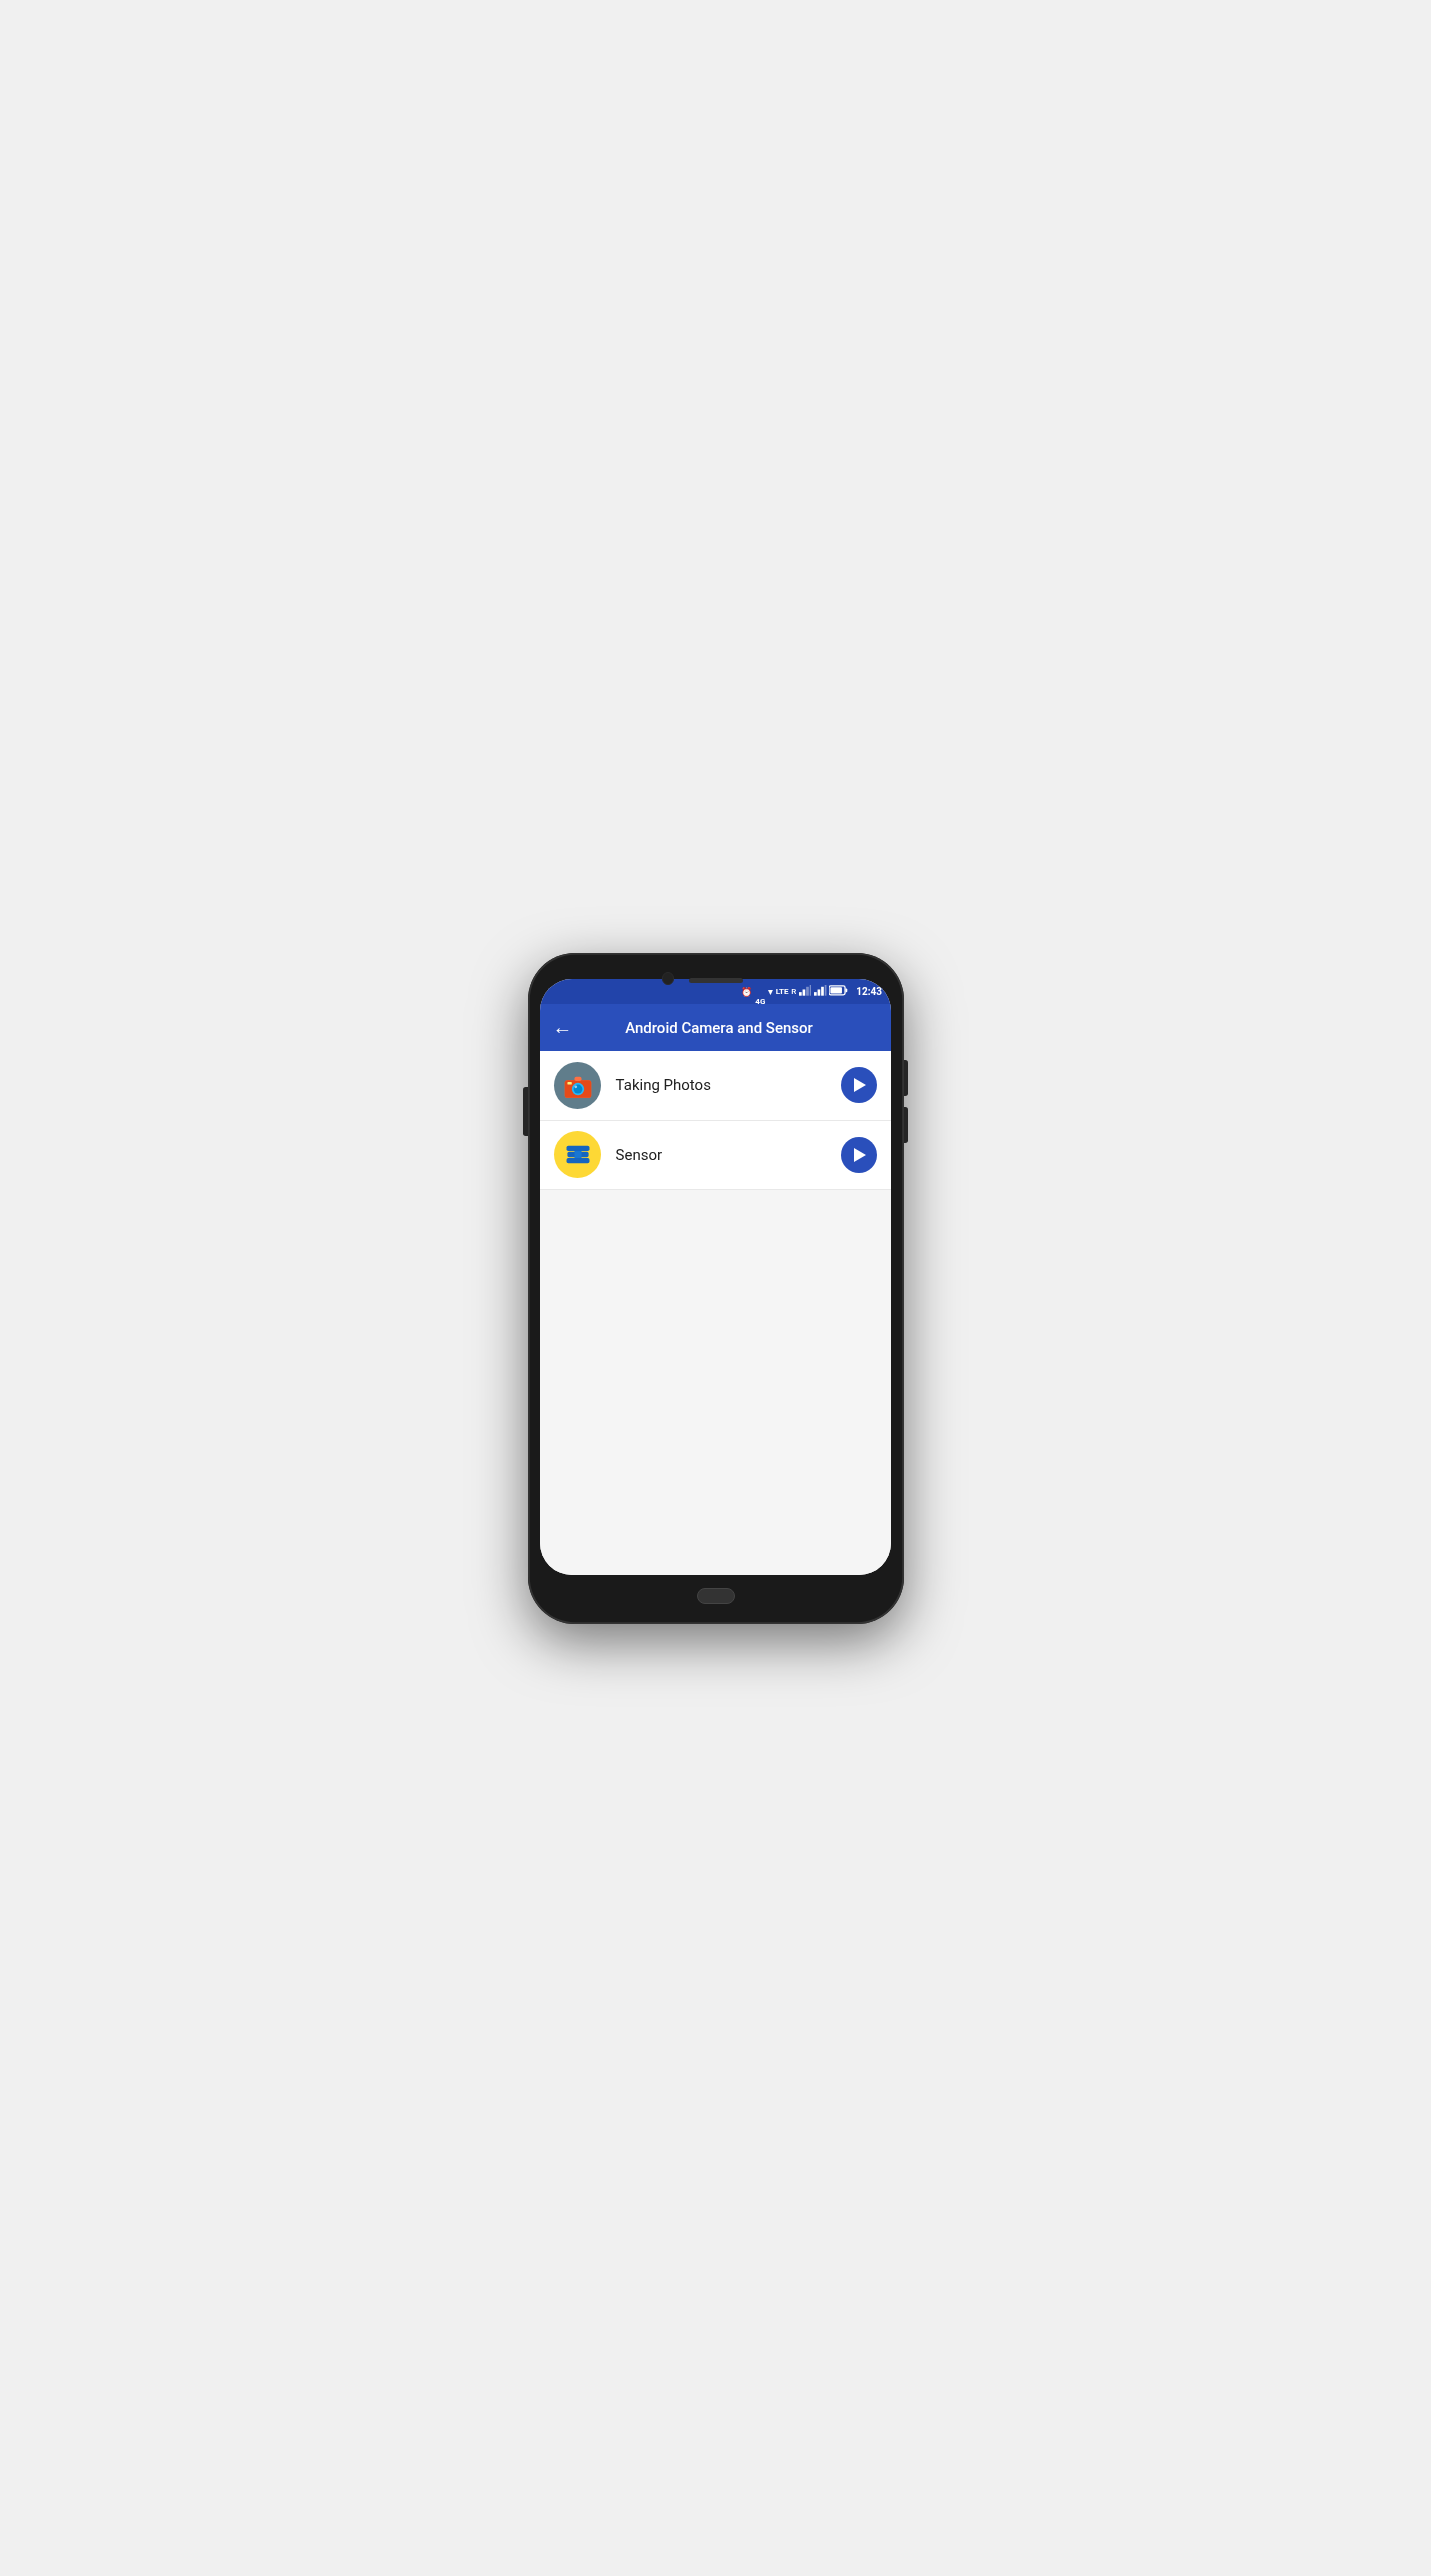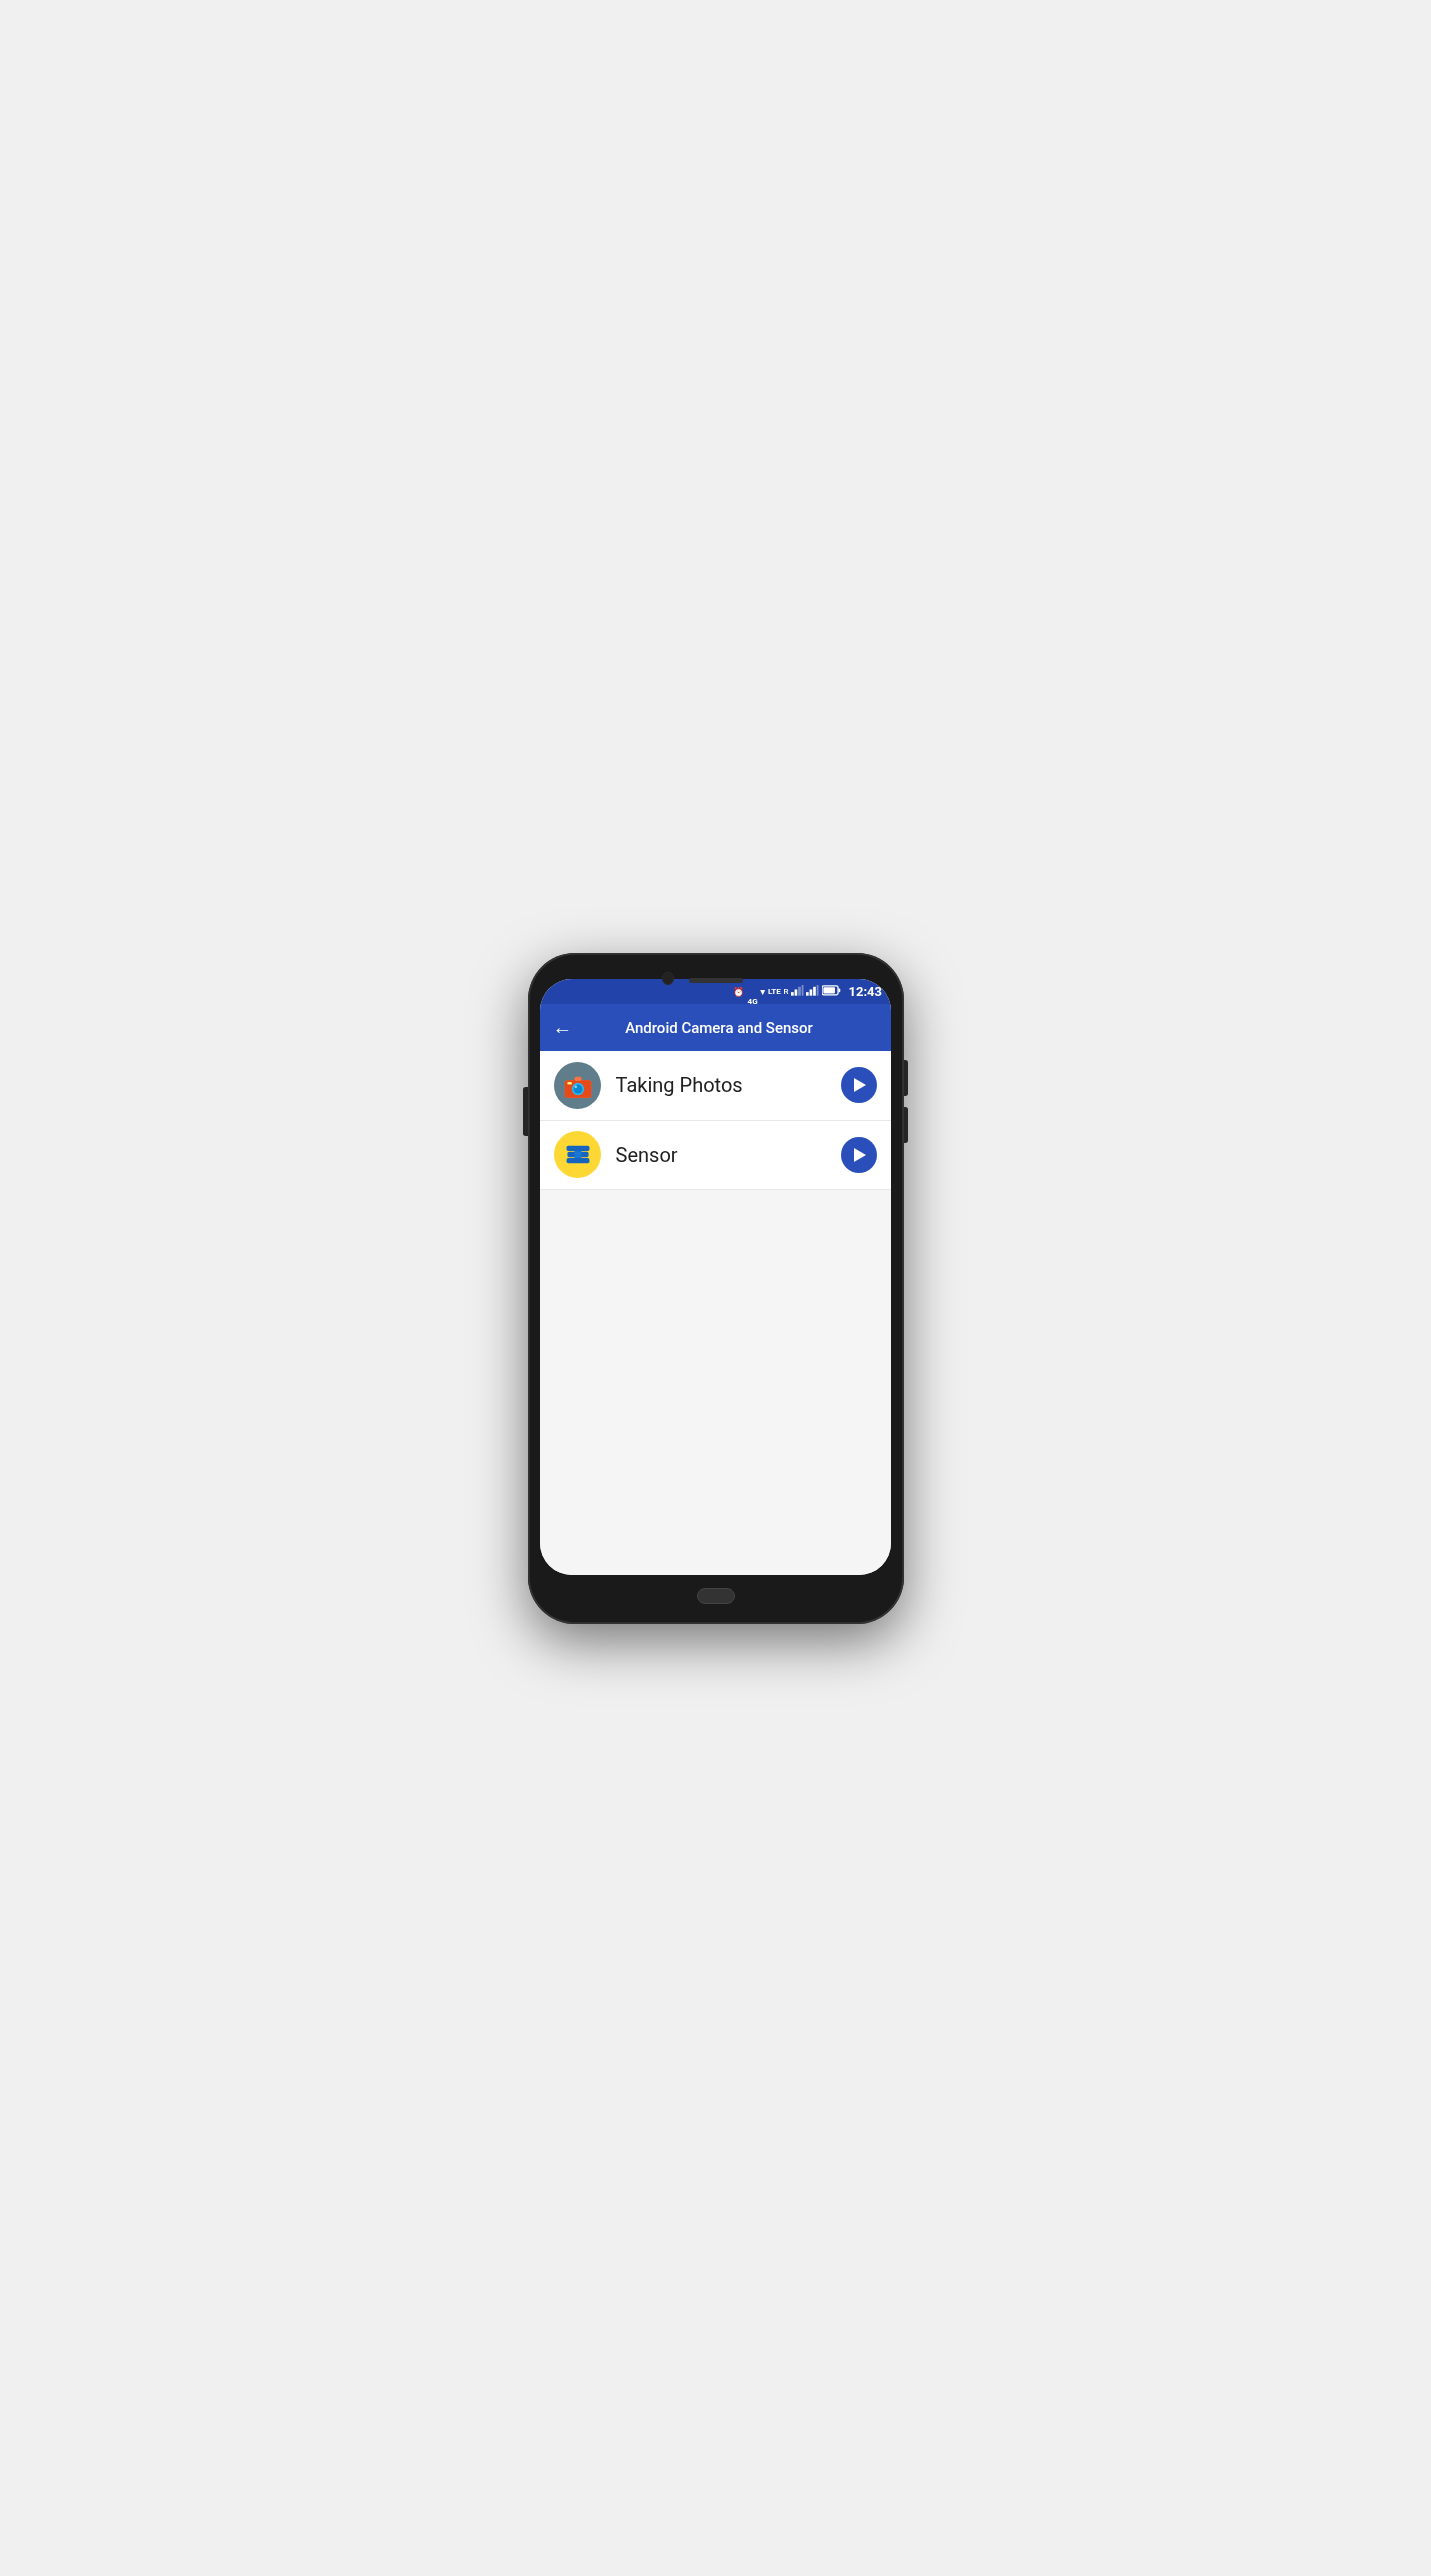--- a/index.html
+++ b/index.html
@@ -73,21 +73,21 @@
     }
 
     .status-bar .status-icons {
       display: flex;
       align-items: center;
       gap: 2.7px;
       font-size: 8px;
     }
 
     .status-time {
-      font-size: 13px;
+      font-size: 10px;
       font-weight: bold;
       margin-left: 3.6px;
     }
 
     
     .app-bar {
       background: #2a4fbb;
       height: 47px;
       display: flex;
       align-items: center;
@@ -137,21 +137,21 @@
       display: flex;
       align-items: center;
       justify-content: center;
       flex-shrink: 0;
       overflow: hidden;
       margin-right: 14.3px;
     }
 
     .item-label {
       flex: 1;
-      font-size: 20px;
+      font-size: 15px;
       color: #212121;
       font-weight: 400;
     }
 
     .play-button {
       width: 36px;
       height: 36px;
       background: #2a4fbb;
       border-radius: 50%;
       display: flex;

